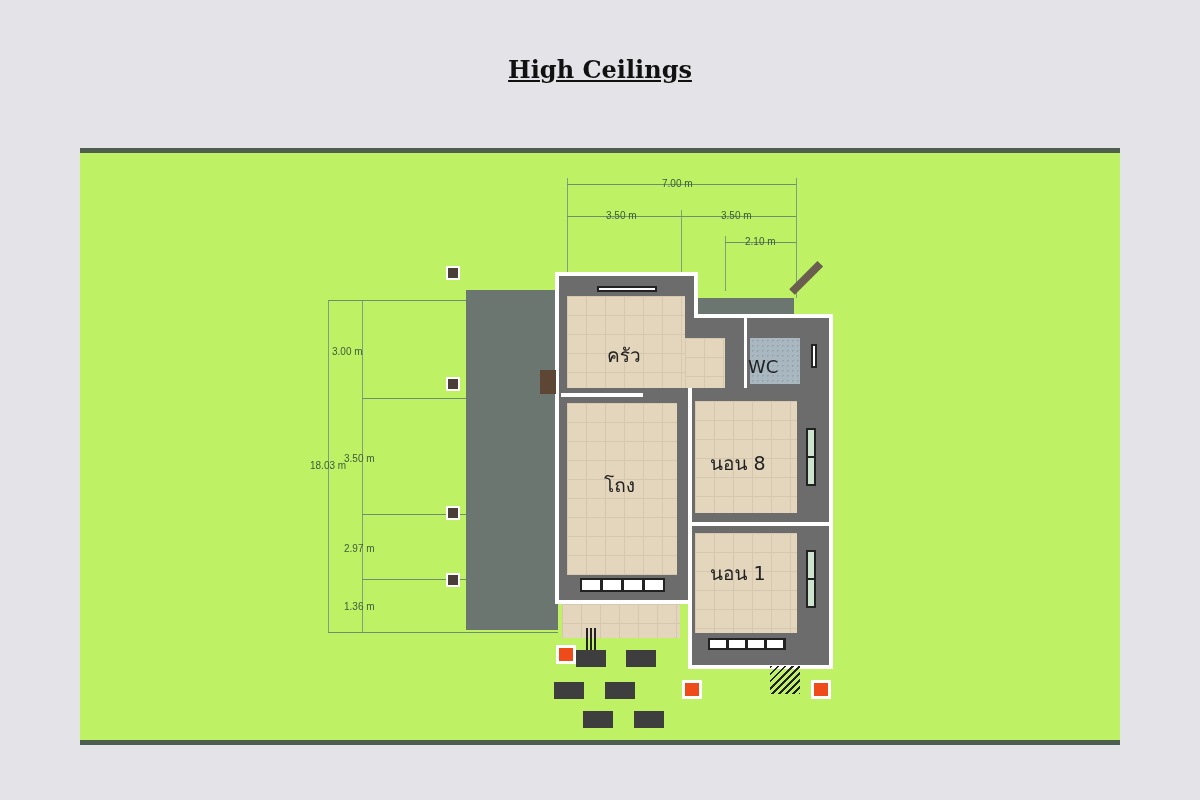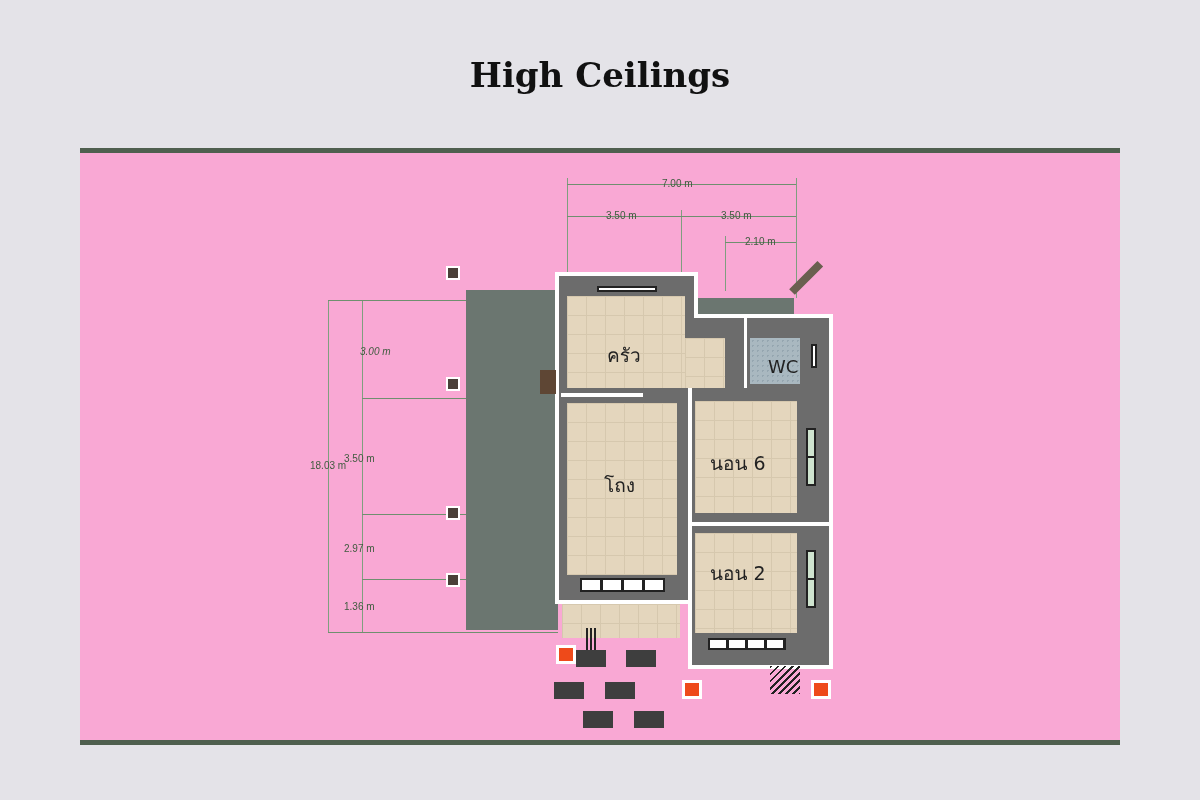--- a/index.html
+++ b/index.html
@@ -2,25 +2,25 @@
 <html><head>
   <meta charset="utf-8">
   <style>
     html, body { margin: 0; padding: 0; }
     body {
       width: 1200px; height: 800px; background: #e4e3e8; position: relative; overflow: hidden;
       font-family: "DejaVu Sans", sans-serif;
     }
     .title {
       position: absolute; left: 0; top: 55px; width: 1200px; text-align: center;
-      font-family: "DejaVu Serif", serif; font-weight: bold; font-size: 34px; color: #111;
+      font-family: "DejaVu Serif", serif; font-weight: bold; font-size: 24px; color: #111; text-decoration: underline;
     }
     .frame {
       position: absolute; left: 80px; top: 148px; width: 1040px; height: 597px;
-      background: #f9a8d4; overflow: hidden;
+      background: #bef264; overflow: hidden;
     }
     .frame-top { position: absolute; left: 0; top: 0; width: 1040px; height: 5px; background: #4f5f4f; }
     .frame-bottom { position: absolute; left: 0; bottom: 0; width: 1040px; height: 5px; background: #4f5f4f; }
     .abs { position: absolute; }
     .dimtext { position: absolute; font-size: 10px; color: #3e5a3e; white-space: nowrap; font-family: "Liberation Sans", sans-serif; }
     .dimline-h { position: absolute; height: 1px; background: #6f8f6f; }
     .dimline-v { position: absolute; width: 1px; background: #7f9f7f; }
     .paving { background: #6b7670; }
     .wall { background: #6c6c6c; }
     .floor {
@@ -74,21 +74,21 @@
   <div>
     <div class="dimline-v" style="left:248px; top:152px; height:332px;"></div>
     <div class="dimline-v" style="left:282px; top:152px; height:332px;"></div>
     <div class="dimline-h" style="left:248px; top:152px; width:220px;"></div>
     <div class="dimline-h" style="left:282px; top:250px; width:186px;"></div>
     <div class="dimline-h" style="left:282px; top:366px; width:186px;"></div>
     <div class="dimline-h" style="left:282px; top:431px; width:186px;"></div>
     <div class="dimline-h" style="left:248px; top:484px; width:230px;"></div>
 
     <div class="dimtext" style="left:230px; top:312px;">18.03 m</div>
-    <div class="dimtext" style="left:280px; top:198px;font-style:italic;">3.00 m</div>
+    <div class="dimtext" style="left:252px; top:198px;">3.00 m</div>
     <div class="dimtext" style="left:264px; top:305px;">3.50 m</div>
     <div class="dimtext" style="left:264px; top:395px;">2.97 m</div>
     <div class="dimtext" style="left:264px; top:453px;">1.36 m</div>
   </div>
 
   <div class="abs paving" style="left:386px; top:142px; width:92px; height:340px;"></div>
 
   <div class="abs paving" style="left:614px; top:150px; width:100px; height:20px;"></div>
 
   <div class="abs" style="left:712px; top:140px; width:40px; height:8px; background:#6a5f4f; transform: rotate(-45deg); transform-origin: left center;"></div>
@@ -106,39 +106,39 @@
 
   <div class="abs floor" style="left:487px; top:148px; width:118px; height:92px;"></div>
   <div class="abs floor" style="left:605px; top:190px; width:40px; height:50px;"></div>
   <div class="room-label" style="left:527px; top:192px;">ครัว</div>
   <div class="window-h" style="left:517px; top:138px; width:60px; height:6px;"></div>
 
   <div class="abs whiteline" style="left:481px; top:245px; width:82px; height:4px;"></div>
 
   <div class="abs wc-floor" style="left:670px; top:190px; width:50px; height:46px;"></div>
   <div class="abs whiteline" style="left:664px; top:170px; width:3px; height:70px;"></div>
-  <div class="room-label" style="left:668px; top:208px; font-size:18px;padding-left:20px;">WC</div>
+  <div class="room-label" style="left:668px; top:208px; font-size:18px;">WC</div>
   <div class="window-h" style="left:731px; top:196px; width:6px; height:24px;"></div>
 
   <div class="abs floor" style="left:487px; top:255px; width:110px; height:172px;"></div>
   <div class="room-label" style="left:524px; top:322px;">โถง</div>
   <div class="window-h" style="left:500px; top:430px; width:85px; height:14px; background: repeating-linear-gradient(90deg, #fff 0 18px, #222 18px 21px);"></div>
   <div class="abs whiteline" style="left:475px; top:270px; width:4px; height:70px;"></div>
   <div class="abs" style="left:460px; top:222px; width:16px; height:24px; background:#5e4634;"></div>
 
   <div class="abs whiteline" style="left:608px; top:240px; width:4px; height:280px;"></div>
 
   <div class="abs floor" style="left:615px; top:253px; width:102px; height:112px;"></div>
-  <div class="room-label" style="left:630px; top:300px;">นอน 6</div>
+  <div class="room-label" style="left:630px; top:300px;">นอน 8</div>
   <div class="window-v" style="left:726px; top:280px; width:10px; height:58px; background: linear-gradient(#cfe4cf 0 48%, #222 48% 52%, #cfe4cf 52%);"></div>
 
   <div class="abs whiteline" style="left:612px; top:374px; width:137px; height:4px;"></div>
 
   <div class="abs floor" style="left:615px; top:385px; width:102px; height:100px;"></div>
-  <div class="room-label" style="left:630px; top:410px;">นอน 2</div>
+  <div class="room-label" style="left:630px; top:410px;">นอน 1</div>
   <div class="window-v" style="left:726px; top:402px; width:10px; height:58px; background: linear-gradient(#cfe4cf 0 48%, #222 48% 52%, #cfe4cf 52%);"></div>
   <div class="window-h" style="left:628px; top:490px; width:78px; height:12px; background: repeating-linear-gradient(90deg, #fff 0 16px, #222 16px 19px);"></div>
 
   <div class="abs floor" style="left:482px; top:456px; width:118px; height:34px;"></div>
 
   <div class="abs" style="left:506px; top:480px; width:12px; height:30px; background: repeating-linear-gradient(90deg, #222 0 2px, transparent 2px 4px);"></div>
   <div class="abs" style="left:690px; top:518px; width:30px; height:28px; background: repeating-linear-gradient(135deg, #222 0 2px, transparent 2px 5px);"></div>
 
   <div class="orange" style="left:476px; top:497px;"></div>
   <div class="orange" style="left:602px; top:532px;"></div>

